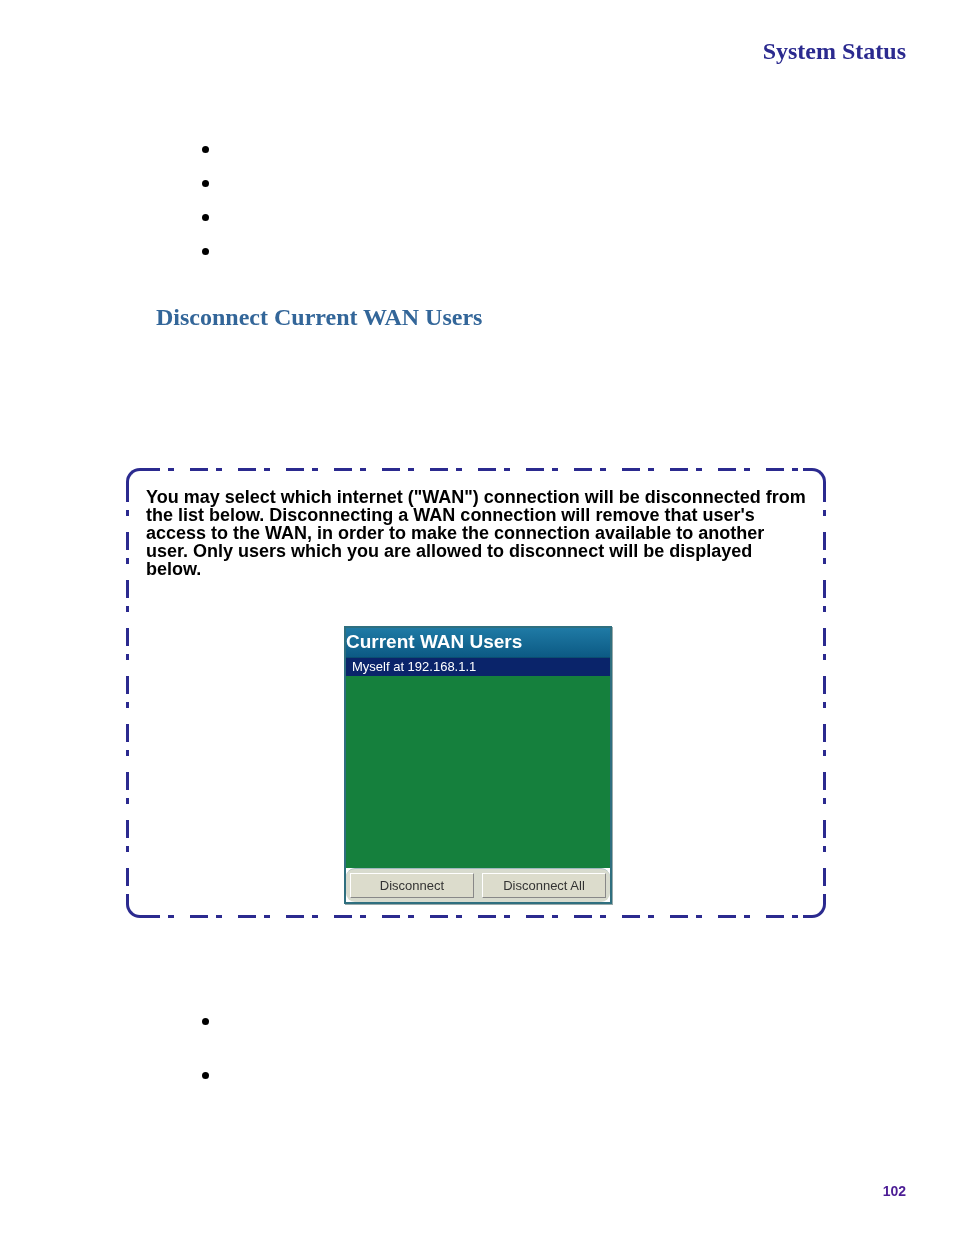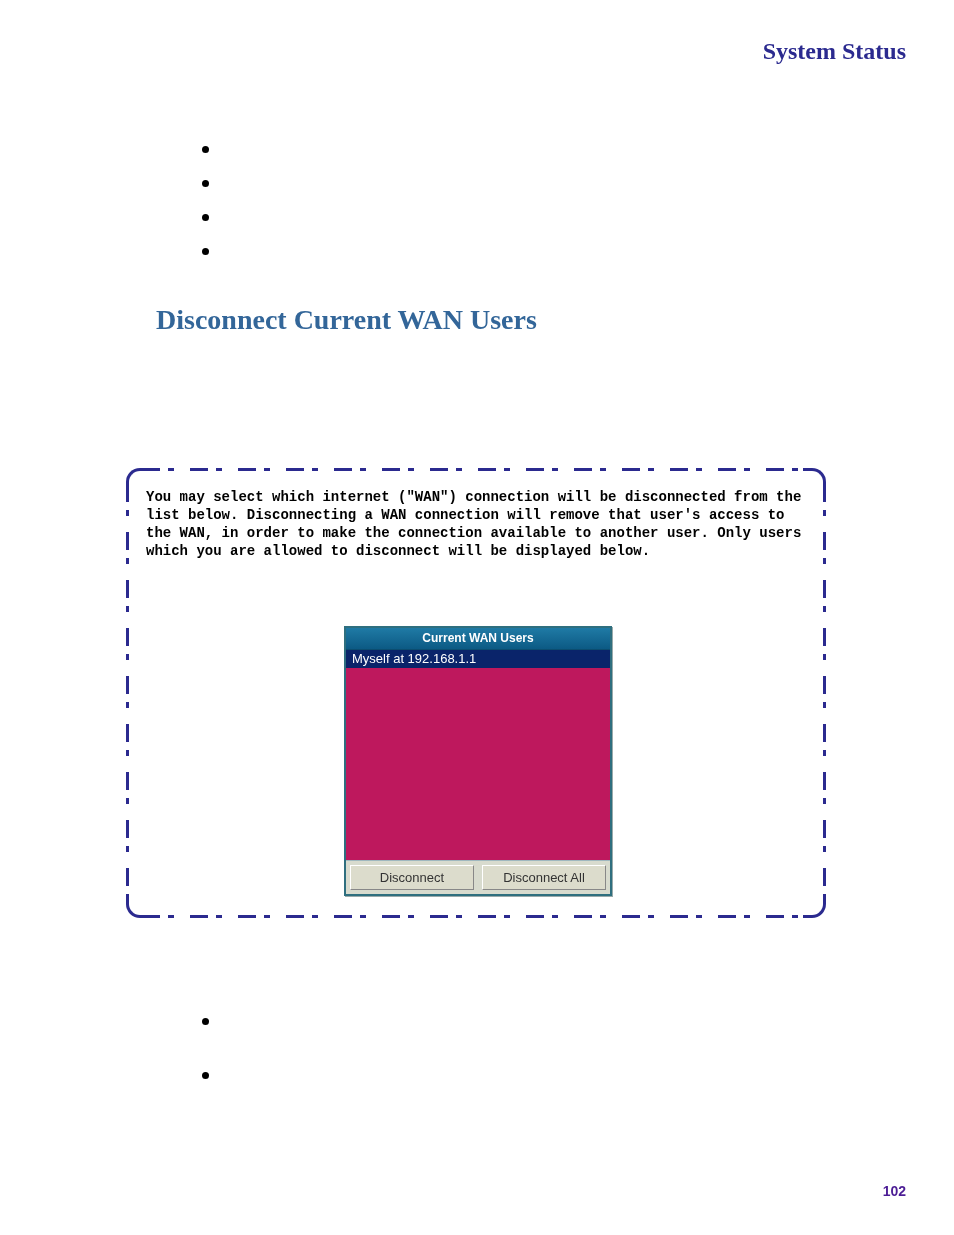--- a/index.html
+++ b/index.html
@@ -39,21 +39,21 @@
   .top-bullets li {
     line-height: 34px;
     height: 34px;
   }
   .section-title {
     position: absolute;
     top: 304px;
     left: 156px;
     font-family: 'Book Antiqua', Palatino, Georgia, serif;
     font-weight: bold;
-    font-size: 28px;
+    font-size: 24px;
     color: #336699;
   }
   .dashed-panel {
     position: absolute;
     top: 468px;
     left: 126px;
     width: 700px;
     height: 450px;
   }
   .dash-border {
@@ -90,23 +90,23 @@
   }
   .corner.tl { top: 0; left: 0; border-top-width:3px; border-left-width:3px; border-top-left-radius:14px; }
   .corner.tr { top: 0; right: 0; border-top-width:3px; border-right-width:3px; border-top-right-radius:14px; }
   .corner.bl { bottom: 0; left: 0; border-bottom-width:3px; border-left-width:3px; border-bottom-left-radius:14px; }
   .corner.br { bottom: 0; right: 0; border-bottom-width:3px; border-right-width:3px; border-bottom-right-radius:14px; }
   .panel-text {
     position: absolute;
     top: 20px;
     left: 20px;
     right: 20px;
-    font-family: Liberation Mono, monospace;
-    font-weight: bold;
-    font-size: 14px;
+    font-family: Liberation Sans, sans-serif;
+    font-weight: bold;
+    font-size: 18px;
     line-height: 18px;
     color: #000;
   }
   .panel-text .p2 {
     margin-top: 14px;
   }
   .panel-text em {
     font-style: italic;
   }
   .wan-widget {
@@ -116,46 +116,46 @@
     width: 264px;
     border: 2px solid #2f6f7f;
     box-shadow: 1px 1px 0 #9aa;
     background: #fff;
   }
   .wan-widget-title {
     background: linear-gradient(#1f7aa5, #0c5a84);
     color: #fff;
     font-family: Arial, Helvetica, sans-serif;
     font-weight: bold;
-    font-size: 12px;
-    text-align: center;
+    font-size: 19px;
     padding: 3px 0 4px;
     border-bottom: 1px solid #0b4d70;
   }
   .wan-list {
     height: 210px;
     overflow: hidden;
-    background: #be185d;
+    background: #15803d;
     font-family: Arial, Helvetica, sans-serif;
     font-size: 13px;
   }
   .wan-item {
     padding: 1px 6px 2px;
     white-space: nowrap;
     cursor: default;
     font-family: Arial, Helvetica, sans-serif;
   }
   .wan-item.selected {
     background: #0a246a;
     color: #fff;
   }
   .wan-buttons {
     display: flex;
     border-top: 1px solid #9fb8bf;
     background: #d8dbce;
+    border-radius: 9px;
   }
   .wan-buttons button {
     flex: 1;
     font-family: Arial, Helvetica, sans-serif;
     font-size: 13px;
     padding: 4px 2px;
     margin: 4px;
     background: #dcdccc;
     border: 1px solid #888;
     border-top-color:#fff;

